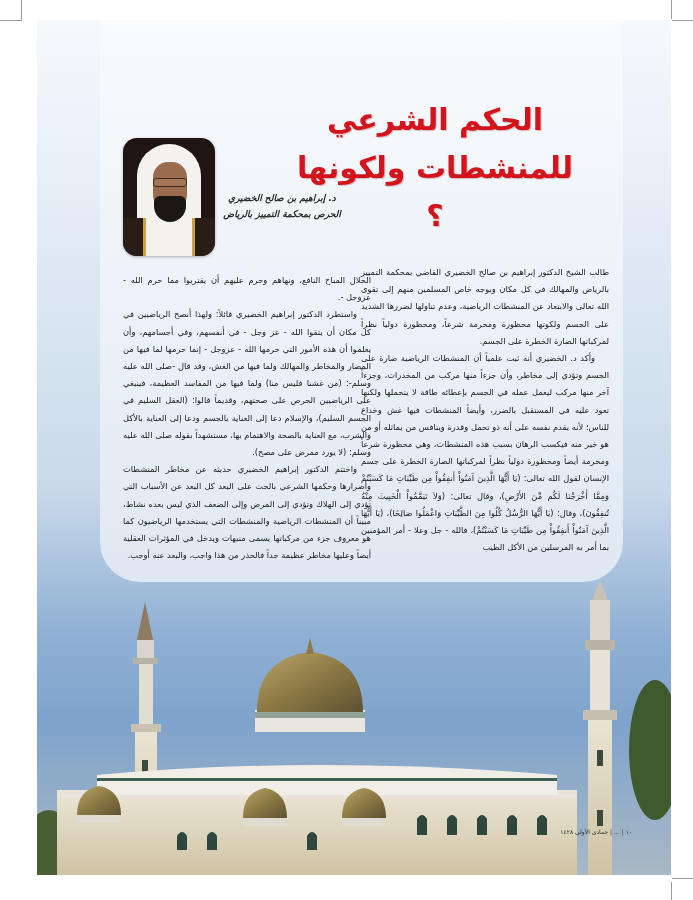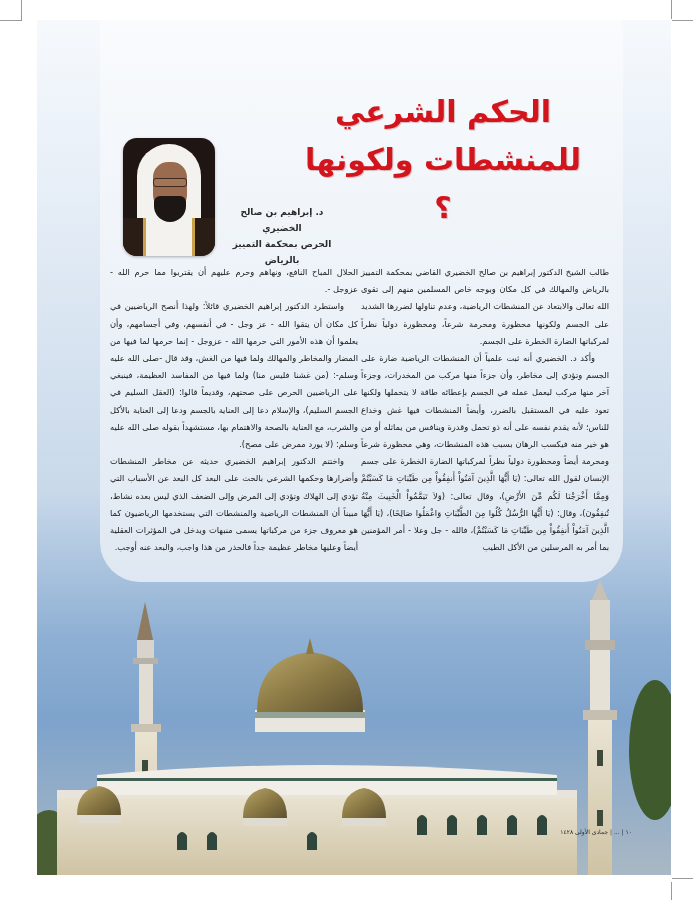--- a/index.html
+++ b/index.html
@@ -33,33 +33,33 @@
       background: #1f1512;
       box-shadow: 0 1px 3px rgba(0,0,0,0.3);
     }
     .photo .ghutra { position: absolute; left: 14px; top: 6px; width: 64px; height: 120px; background: #f4f2ee; border-radius: 32px 32px 6px 6px; }
     .photo .face { position: absolute; left: 30px; top: 24px; width: 34px; height: 50px; background: #9a6b4e; border-radius: 16px 16px 18px 18px; }
     .photo .glasses { position: absolute; left: 30px; top: 40px; width: 34px; height: 9px; border: 1px solid #3a2a22; border-radius: 3px; background: rgba(170,130,90,0.5); box-sizing: border-box; }
     .photo .beard { position: absolute; left: 31px; top: 58px; width: 32px; height: 26px; background: #1c1614; border-radius: 6px 6px 16px 16px; }
     .photo .bisht-l { position: absolute; left: 0; top: 80px; width: 20px; height: 40px; background: #2a1d16; border-right: 3px solid #c9a24a; }
     .photo .bisht-r { position: absolute; right: 0; top: 80px; width: 20px; height: 40px; background: #2a1d16; border-left: 3px solid #c9a24a; }
     .author {
-      position: absolute; left: 186px; top: 184px; width: 118px;
+      position: absolute; left: 186px; top: 170px; width: 118px;
       direction: rtl; text-align: center; color: #2a2a2a;
-      font-weight: bold; font-size: 9px; line-height: 16px;
+      font-weight: bold; font-size: 9px; line-height: 16px; font-style: italic;
     }
     .col {
       position: absolute; top: 244px; width: 248px;
       direction: rtl; text-align: justify; color: #1a1a1a;
       font-size: 8.3px; line-height: 17.2px;
     }
     .col p { margin: 0; text-indent: 14px; }
     .col p.first { text-indent: 0; }
     .col-right { left: 324px; }
-    .col-left { left: 73px; }
+    .col-left { left: 86px; margin-top: 8px; }
     
     .mosque { position: absolute; left: 0; top: 560px; width: 634px; height: 295px; }
     .footer {
       position: absolute; left: 345px; top: 808px; width: 250px;
       direction: rtl; text-align: right; font-size: 6px; color: #2a2a2a;
     }
   </style>
 </head>
 <body>
 
@@ -136,21 +136,21 @@
         <path d="M410 255 v-16 q5 -8 10 0 v16 z"></path>
         <path d="M440 255 v-16 q5 -8 10 0 v16 z"></path>
         <path d="M470 255 v-16 q5 -8 10 0 v16 z"></path>
         <path d="M500 255 v-16 q5 -8 10 0 v16 z"></path>
       </g>
     </g>
   </svg>
 
   <div class="panel"></div>
 
-  <h1 class="title" style="margin:0;">
+  <h1 class="title" style="margin:8px;">
     <div>الحكم الشرعي</div>
     <div>للمنشطات ولكونها ؟</div>
   </h1>
 
   <div class="photo">
     <div class="ghutra"></div>
     <div class="face"></div>
     <div class="glasses"></div>
     <div class="beard"></div>
     <div class="bisht-l"></div>

